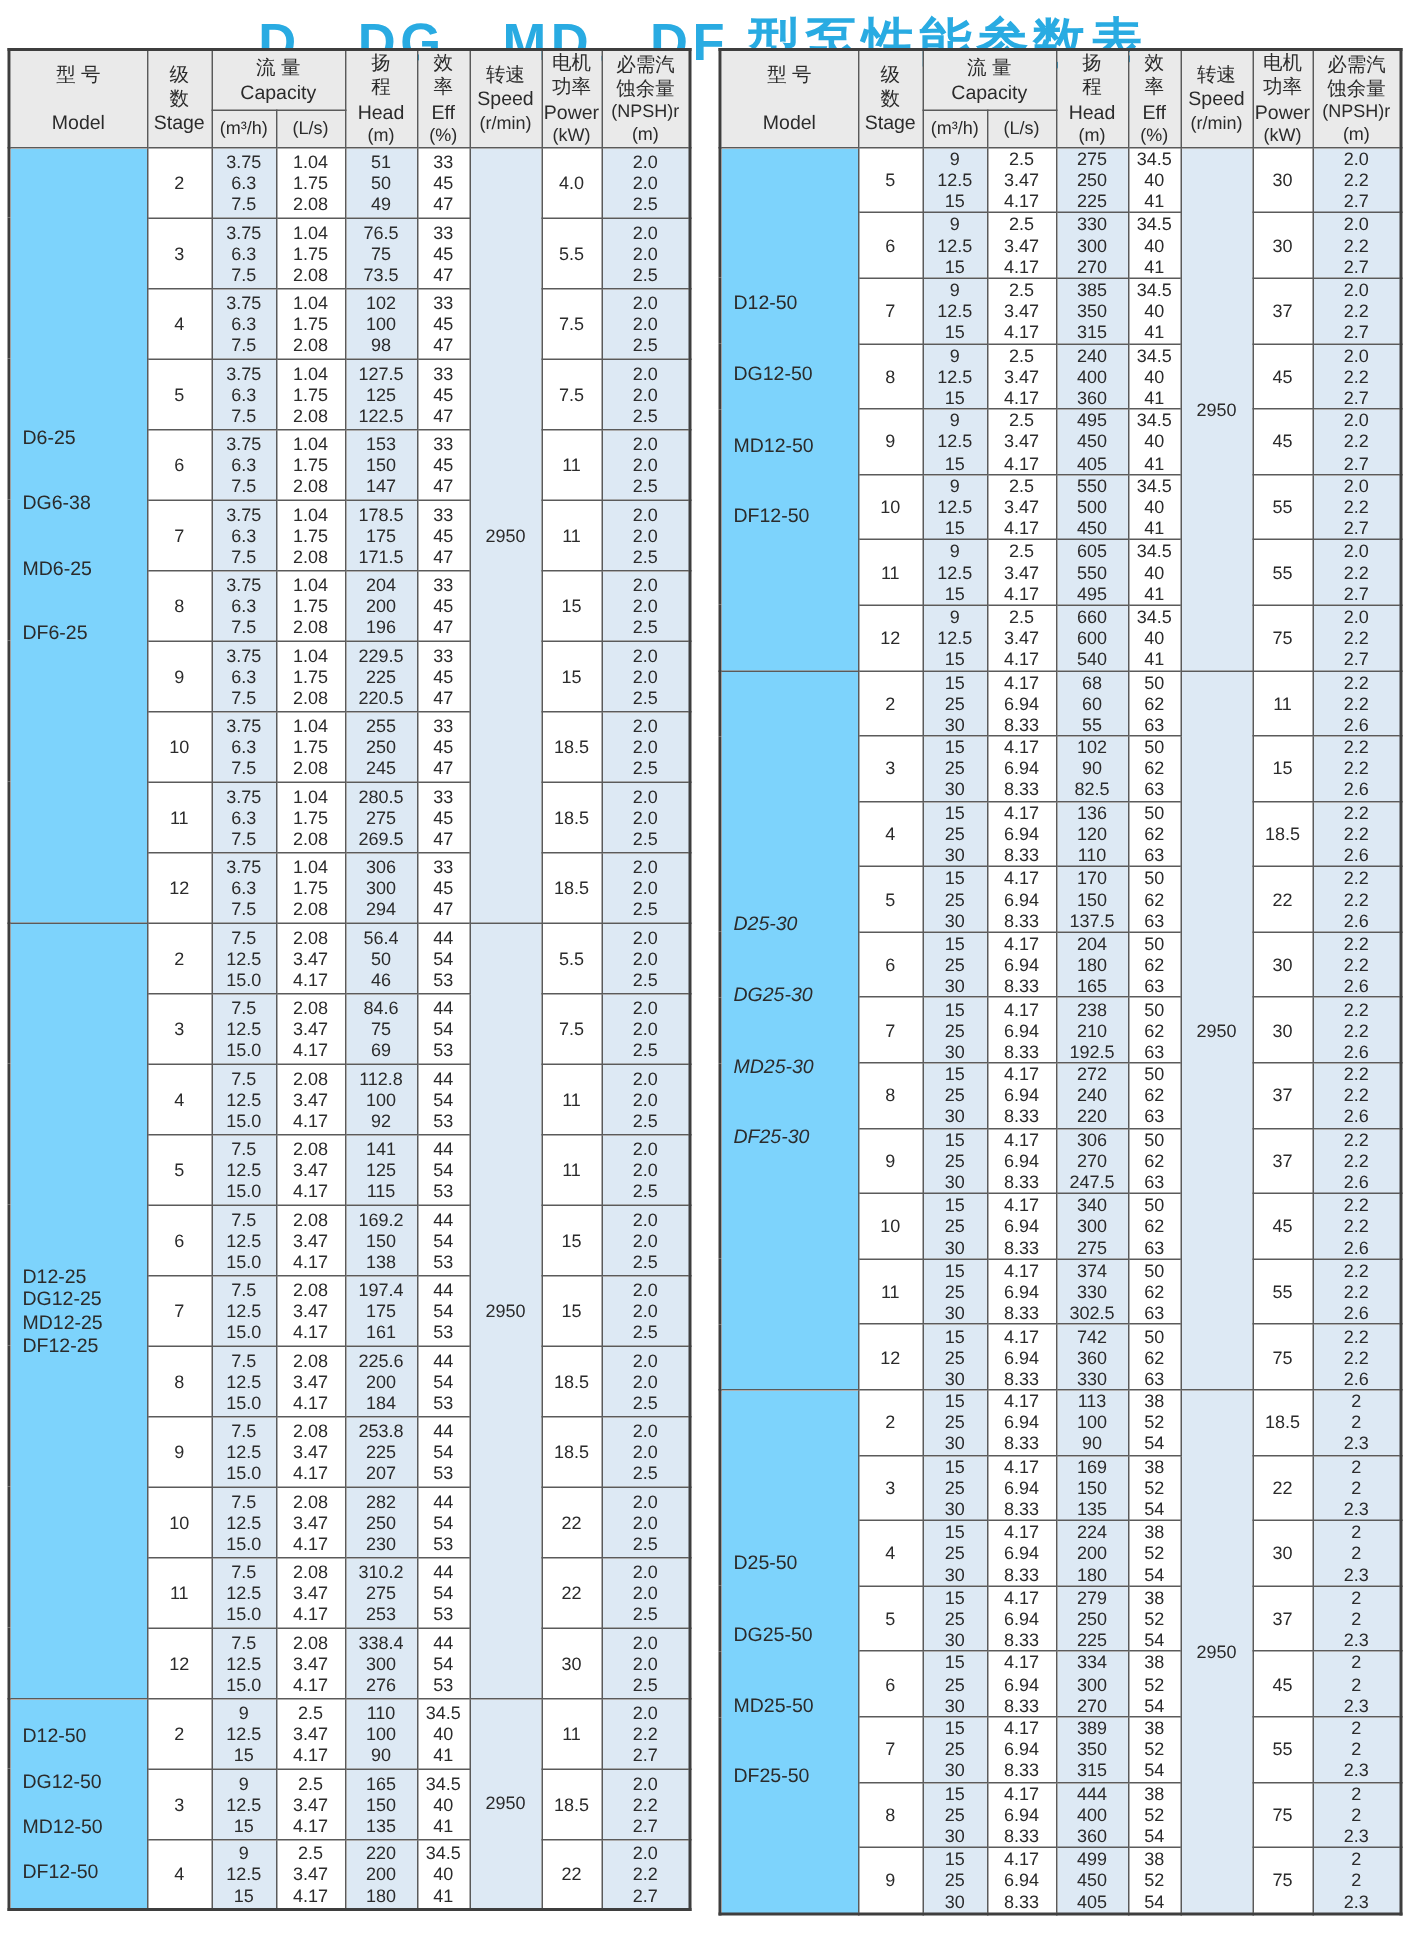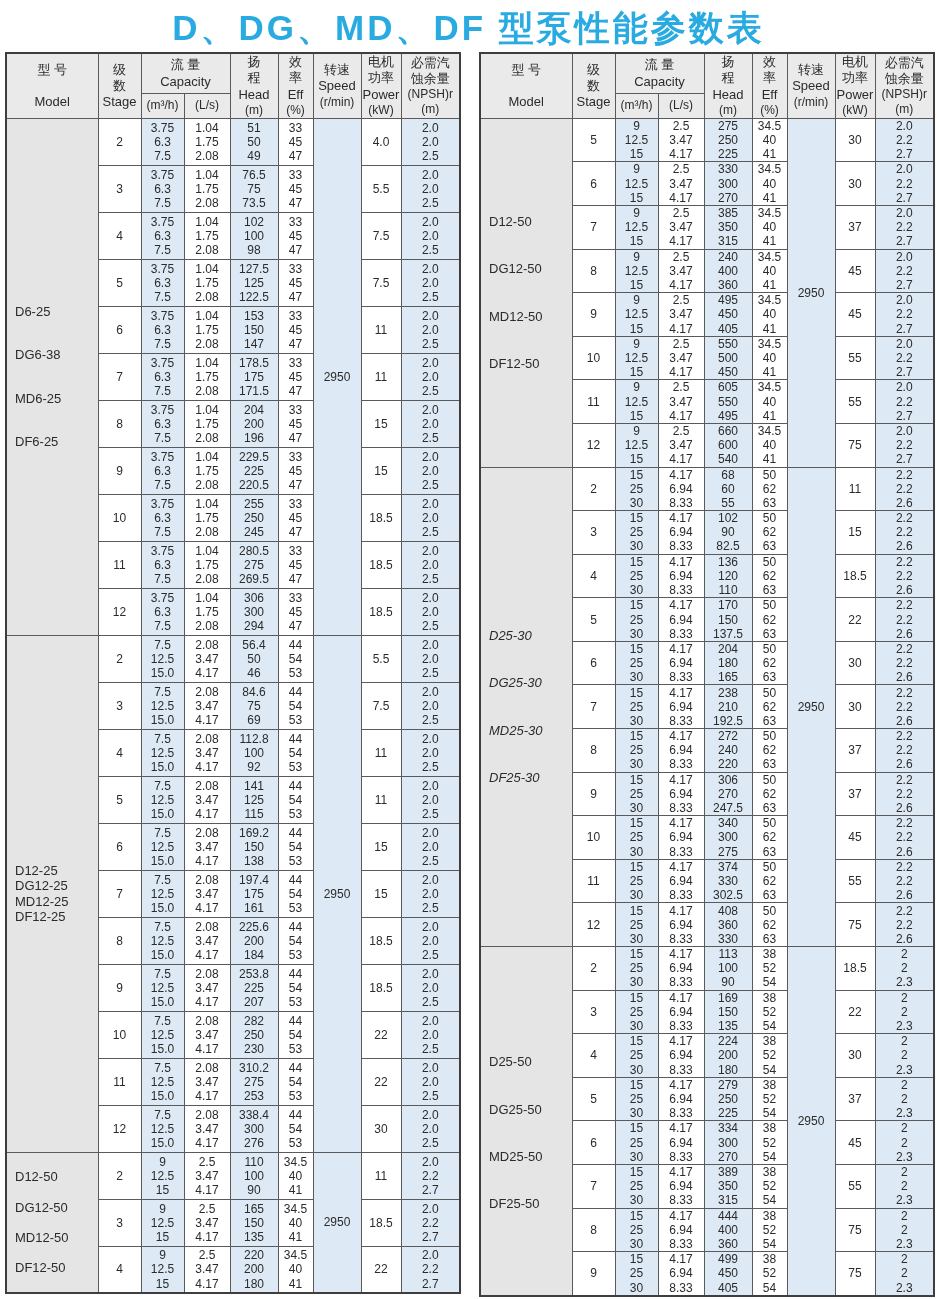--- a/index.html
+++ b/index.html
@@ -4,34 +4,34 @@
 <style>
   html,body{margin:0;padding:0;}
   body{
     width:937px;height:1299px;background:#ffffff;position:relative;overflow:hidden;
     font-family:"Liberation Sans","DejaVu Sans",sans-serif;color:#2b2b2b;
   }
   .page-title{
     position:absolute;top:5px;left:0;width:100%;text-align:center;
     font-size:35px;font-weight:bold;color:#29abe2;letter-spacing:3px;
   }
-  .tables-wrap{position:absolute;top:52px;left:5px;display:flex;gap:18px;align-items:flex-start;}
+  .tables-wrap{position:absolute;top:32px;left:5px;display:flex;gap:18px;align-items:flex-start;}
   table.pump{border-collapse:collapse;table-layout:fixed;border:2px solid #3e3e3e;}
   table.pump th,table.pump td{
     border:1px solid #5a5a5a;padding:0;text-align:center;vertical-align:middle;
     font-weight:normal;overflow:hidden;
   }
   table.pump th{background:#eaeaea;font-size:13px;line-height:1.25;}
   table.pump td{font-size:12px;line-height:1.18;}
   tr.hrow1{height:38px;}
   tr.hrow2{height:23px;}
   table.left  tbody tr{height:47px;}
   table.right tbody tr{height:43.6px;}
   .shade{background:#dde9f4;}
-  td.model-cell{background:#e5e5e5;}
+  td.model-cell{background:#7dd3fc;}
   .model-names{
     display:flex;flex-direction:column;justify-content:center;align-items:flex-start;
     padding-left:8px;font-size:13px;height:100%;box-sizing:border-box;
   }
   th.model-h div:first-child{margin-bottom:16px;}
   th .unit{font-size:12px;}
   td .vline{display:block;}
   td.speed-cell{font-size:12.5px;}
 </style>
 </head>
@@ -1477,21 +1477,21 @@
               <div class="vline">15</div>
               <div class="vline">25</div>
               <div class="vline">30</div>
             </td>
             <td>
               <div class="vline">4.17</div>
               <div class="vline">6.94</div>
               <div class="vline">8.33</div>
             </td>
             <td class="shade">
-              <div class="vline">408</div>
+              <div class="vline">742</div>
               <div class="vline">360</div>
               <div class="vline">330</div>
             </td>
             <td>
               <div class="vline">50</div>
               <div class="vline">62</div>
               <div class="vline">63</div>
             </td>
             <td>75</td>
             <td class="shade">

